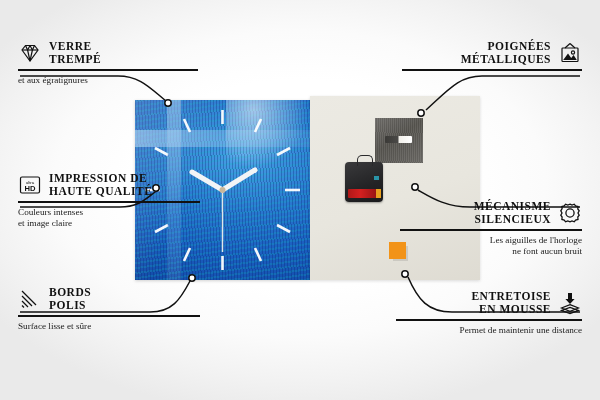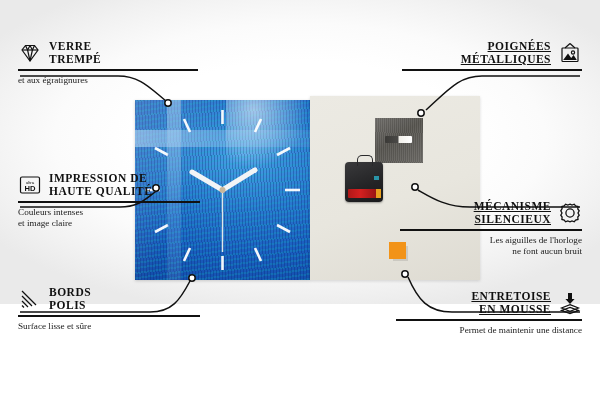--- a/index.html
+++ b/index.html
@@ -2,21 +2,21 @@
 <html><head>
 <meta charset="utf-8">
 <style>
   html,body{margin:0;padding:0;}
   body{
     width:600px;height:400px;overflow:hidden;
     font-family:"Liberation Serif",serif;
     background:#ffffff;
   }
   #stage{
-    position:relative;width:600px;height:304px;
+    position:relative;width:600px;height:400px;
     background:
       radial-gradient(ellipse 62% 58% at 50% 46%, #ffffff 0%, #ffffff 45%, #fbfbfb 66%, #f2f2f2 85%, #eaeaea 100%);
   }
   .abs{position:absolute;}
 
   
   #photo{left:135px;top:100px;width:345px;height:180px;}
   #clock{
     position:absolute;left:0;top:0;width:175px;height:180px;
     background:
@@ -79,21 +79,21 @@
 
   
   .callout{position:absolute;width:200px;}
   .callout .head{display:flex;align-items:center;gap:7px;}
   .callout.right .head{justify-content:flex-end;}
   .title{
     font-weight:bold;font-size:11.5px;letter-spacing:.5px;color:#111;
     line-height:13px;text-transform:uppercase;
   }
   .callout.left .title{text-align:left;}
-  .callout.right .title{text-align:right;text-decoration:underline;}
+  .callout.right .title{text-align:right;}
   .rule{height:1.6px;background:#111;margin:3px 0 4px;}
   .desc{font-size:9.2px;line-height:11px;color:#1a1a1a;}
   .callout.right .desc{text-align:right;}
   .ico{width:24px;height:24px;flex:0 0 24px;}
   .ico svg{display:block;width:24px;height:24px;}
 
   #c-verre{left:18px;top:40px;width:180px;}
   #c-impression{left:18px;top:172px;width:182px;}
   #c-bords{left:18px;top:286px;width:182px;}
   #c-poignees{left:402px;top:40px;width:180px;}

